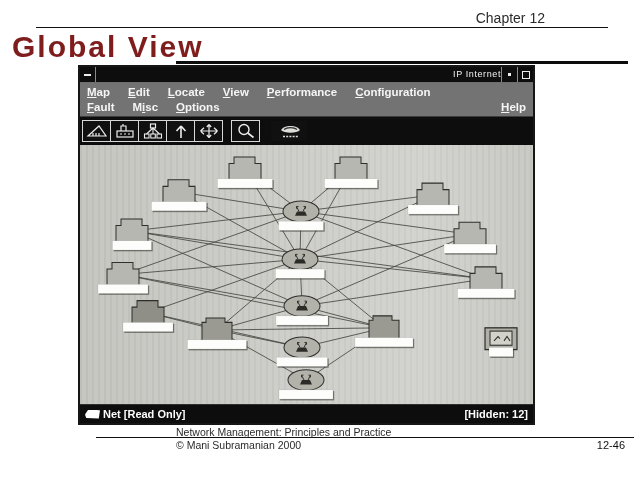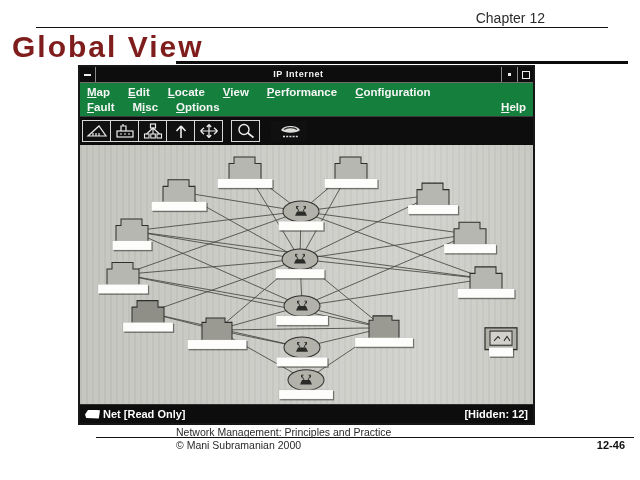--- a/index.html
+++ b/index.html
@@ -17,24 +17,24 @@
     border:2px solid #161616;background:#c5c5c1;box-sizing:border-box;
     display:flex;flex-direction:column;}
   .titlebar{height:15px;background:#0d0d0d;display:flex;align-items:stretch;
     border-bottom:1px solid #6e6e6e;flex:0 0 auto;}
   .tb-btn{width:15px;display:flex;align-items:center;justify-content:center;}
   .tb-btn.left{border-right:1px solid #8a8a8a;}
   .tb-btn.right{border-left:1px solid #8a8a8a;}
   .tb-dash{width:7px;height:2px;background:#ededed;}
   .tb-dot{width:3px;height:3px;background:#ededed;}
   .tb-max{width:6px;height:6px;border:1px solid #ededed;}
-  .tb-title{flex:1;text-align:center;color:#f2f2f2;font-size:9px;font-weight:bold;
+  .tb-title{flex:1;text-align:right;color:#f2f2f2;font-size:9px;font-weight:normal;
     letter-spacing:.6px;line-height:14px;}
 
-  .menubar{background:#15803d;color:#f5f5f5;padding:1px 7px 2px;flex:0 0 auto;}
+  .menubar{background:#737373;color:#f5f5f5;padding:1px 7px 2px;flex:0 0 auto;}
   .menu-row{display:flex;gap:18px;height:15px;align-items:center;font-size:11.5px;font-weight:bold;}
   .menu-item{cursor:default;white-space:nowrap;}
   .menu-item u{text-decoration:underline;}
   .menu-spacer{flex:1;}
 
   .toolbar{background:#0d0d0d;height:25px;display:flex;align-items:center;
     padding:1px 2px 2px;border-top:1px solid #3c3c3c;flex:0 0 auto;}
   .tool-btn{width:27px;height:20px;border:1px solid #d8d8d8;margin-right:-1px;
     display:flex;align-items:center;justify-content:center;background:#101010;}
   .tool-btn.gap{margin-left:9px;}
@@ -52,21 +52,21 @@
     font-size:8px;color:#35352f;padding:2px 0 0 3px;box-sizing:border-box;}
 
   .statusbar{flex:0 0 auto;height:18px;background:#0d0d0d;color:#fdfdfd;display:flex;
     align-items:center;font-size:11px;font-weight:bold;padding:0 5px;border-top:1px solid #2e2e2e;}
   .status-flag{width:15px;height:9px;background:#fff;margin-right:3px;
     clip-path:polygon(0 55%,22% 0,100% 8%,92% 100%,8% 95%);}
   .flex-sp{flex:1;}
 
   
   .footer-rule{position:absolute;top:437px;left:96px;width:538px;height:1px;background:#111;}
-  .page-num{position:absolute;top:439px;right:15px;font-size:11px;font-weight:bold;color:#111;}
+  .page-num{position:absolute;top:439px;right:15px;font-size:11px;font-weight:normal;color:#111;}
   .footer-text{position:absolute;top:426px;left:176px;font-size:10.5px;color:#2b2b2b;line-height:12.5px;}
 </style>
 </head>
 <body>
 
 <div class="slide">
   <div class="chapter">Chapter 12</div>
   <div class="top-rule"></div>
   <div class="slide-title">Global View</div>
   <div class="title-rule"></div>

